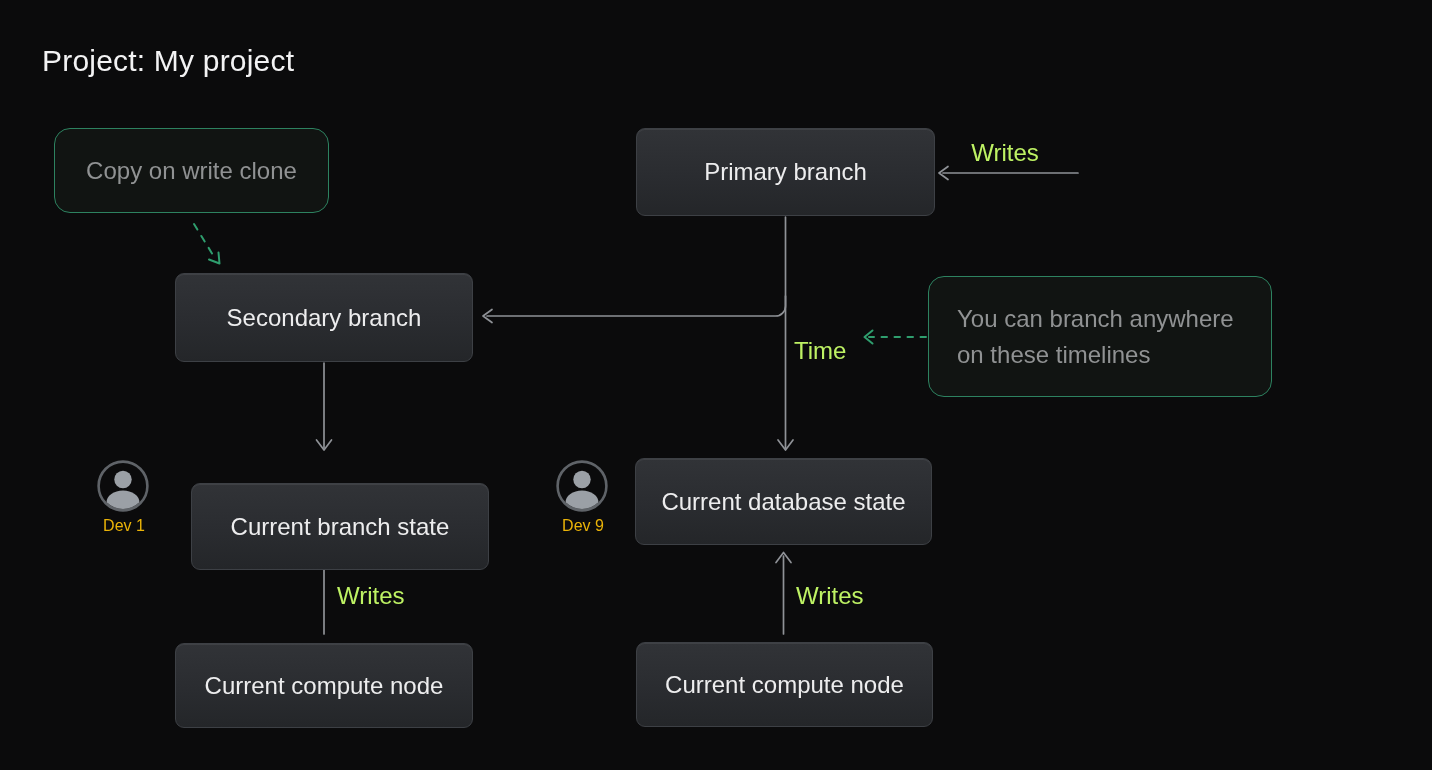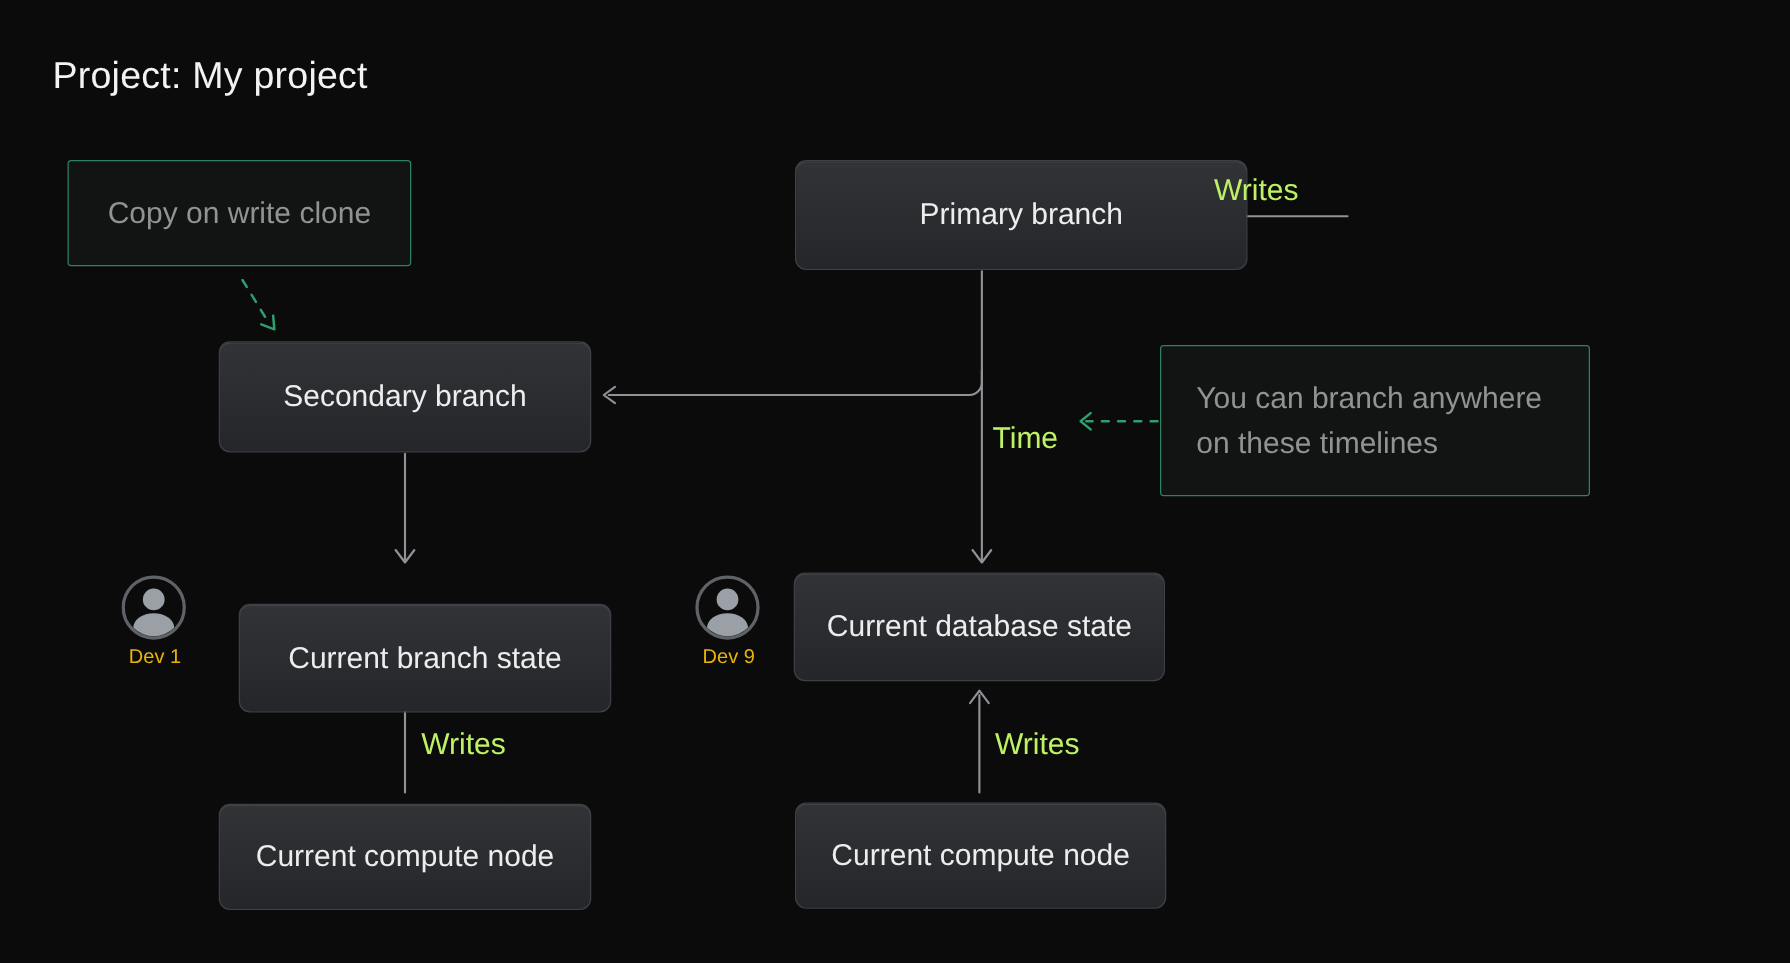--- a/index.html
+++ b/index.html
@@ -37,21 +37,21 @@
     color: #ededee;
     font-size: 24px;
     text-align: center;
   }
 
   
   .annotation {
     position: absolute;
     background: #111412;
     border: 1px solid #2d8260;
-    border-radius: 3px;
+    border-radius: 16px;
     color: #909293;
     font-size: 24px;
   }
   .annotation.centered {
     display: flex;
     align-items: center;
     justify-content: center;
     text-align: center;
   }
   .annotation.note {
@@ -147,21 +147,21 @@
   <div class="page-title">Project: My project</div>
 
   <div class="annotation centered" style="left:54px; top:128px; width:275px; height:85px;">
     <span>Copy on write clone</span>
   </div>
 
   <div class="annotation note" style="left:928px; top:276px; width:344px; height:121px;">
     <span>You can branch anywhere on these timelines</span>
   </div>
 
-  <div class="node" style="left:636px; top:128px; width:362px; height:88px;">
+  <div class="node" style="left:636px; top:128px; width:299px; height:88px;">
     <span>Primary branch</span>
   </div>
 
 
   <div class="node" style="left:175px; top:273px; width:298px; height:89px;">
     <span>Secondary branch</span>
   </div>
 
   <div class="node" style="left:175px; top:483px; width:298px; height:87px;margin-left:16px;">
     <span>Current branch state</span>

